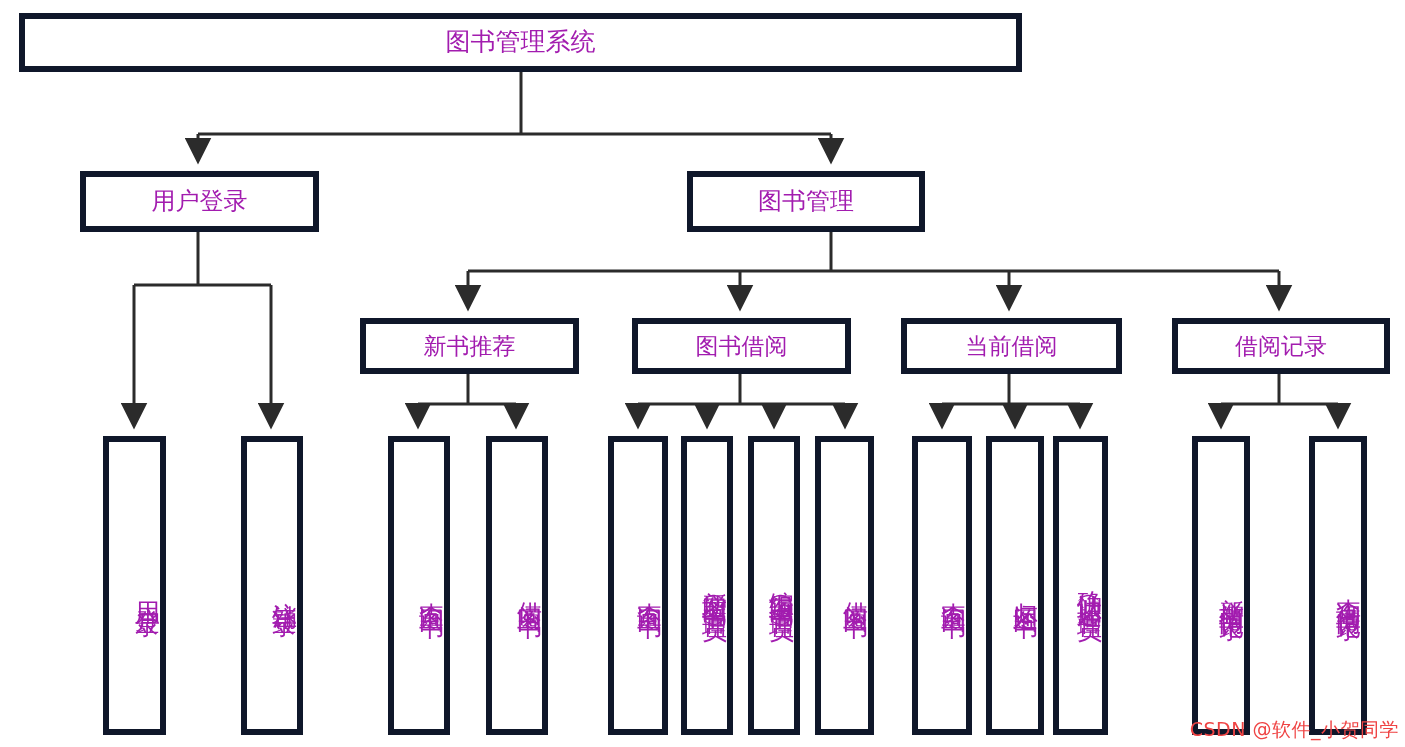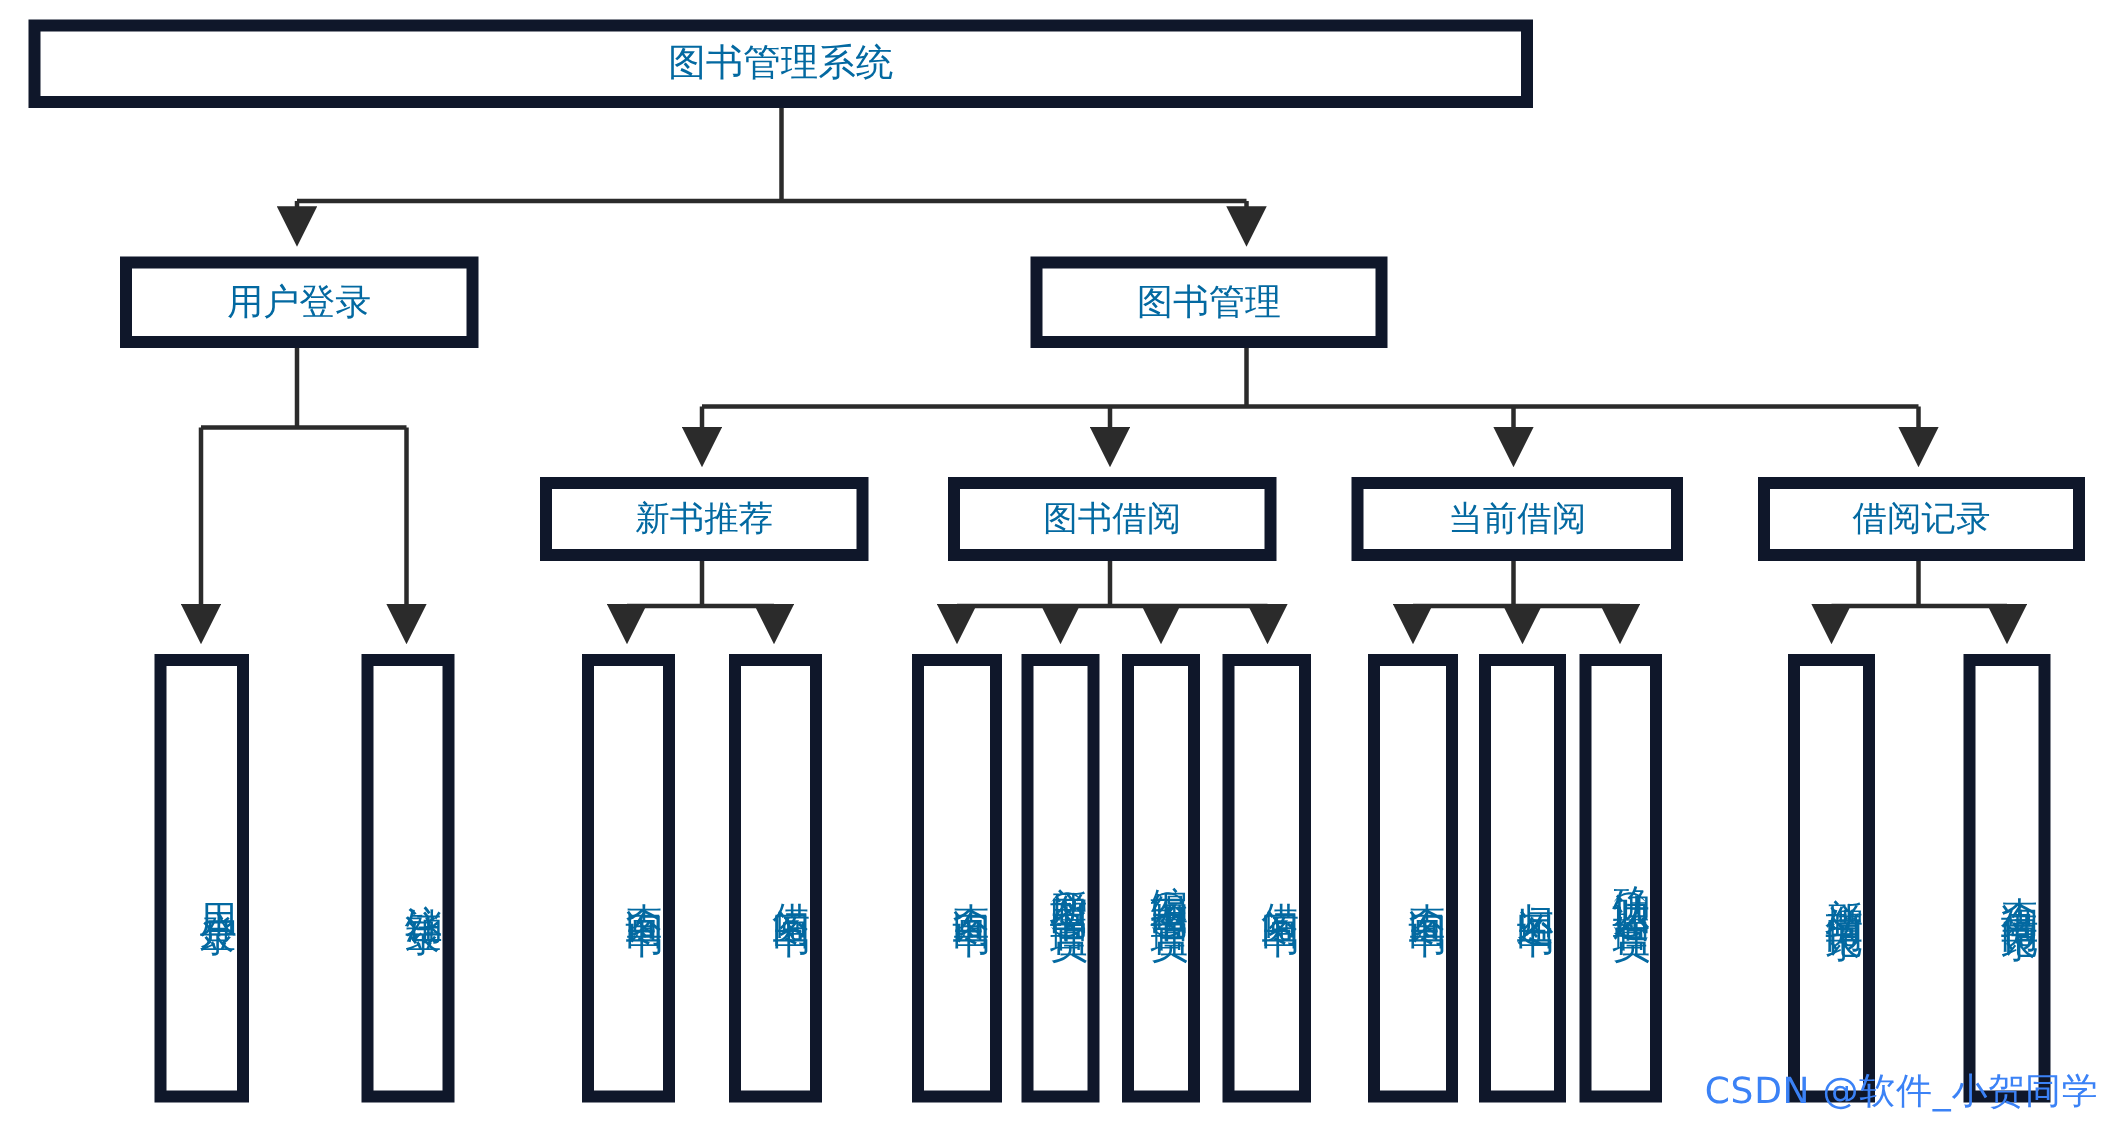--- a/index.html
+++ b/index.html
@@ -20,26 +20,26 @@
   #wires {
     position: absolute;
     left: 0;
     top: 0;
     width: 1405px;
     height: 747px;
   }
   .node {
     position: absolute;
     box-sizing: border-box;
-    border: 8px solid #0f172a;
+    border: 6px solid #0f172a;
     background: #ffffff;
     display: flex;
     align-items: center;
     justify-content: center;
-    color: #0369a1;
+    color: #a21caf;
   }
   .node.root {
     font-size: 25px;
   }
   .node.lvl2 {
     font-size: 24px;
   }
   .node.lvl3 {
     font-size: 23px;
   }
@@ -58,22 +58,22 @@
   }
   .node-label {
     display: block;
     line-height: 1.05;
     white-space: nowrap;
   }
   .watermark {
     position: absolute;
     right: 6px;
     bottom: 4px;
-    font-size: 24px;
-    color: #3b82f6;
+    font-size: 19px;
+    color: #ef4444;
     white-space: nowrap;
     letter-spacing: 0.5px;
   }
 </style>
 </head>
 <body>
 
 <div id="canvas">
 
   <svg id="wires" viewBox="0 0 1405 747" xmlns="http://www.w3.org/2000/svg">

